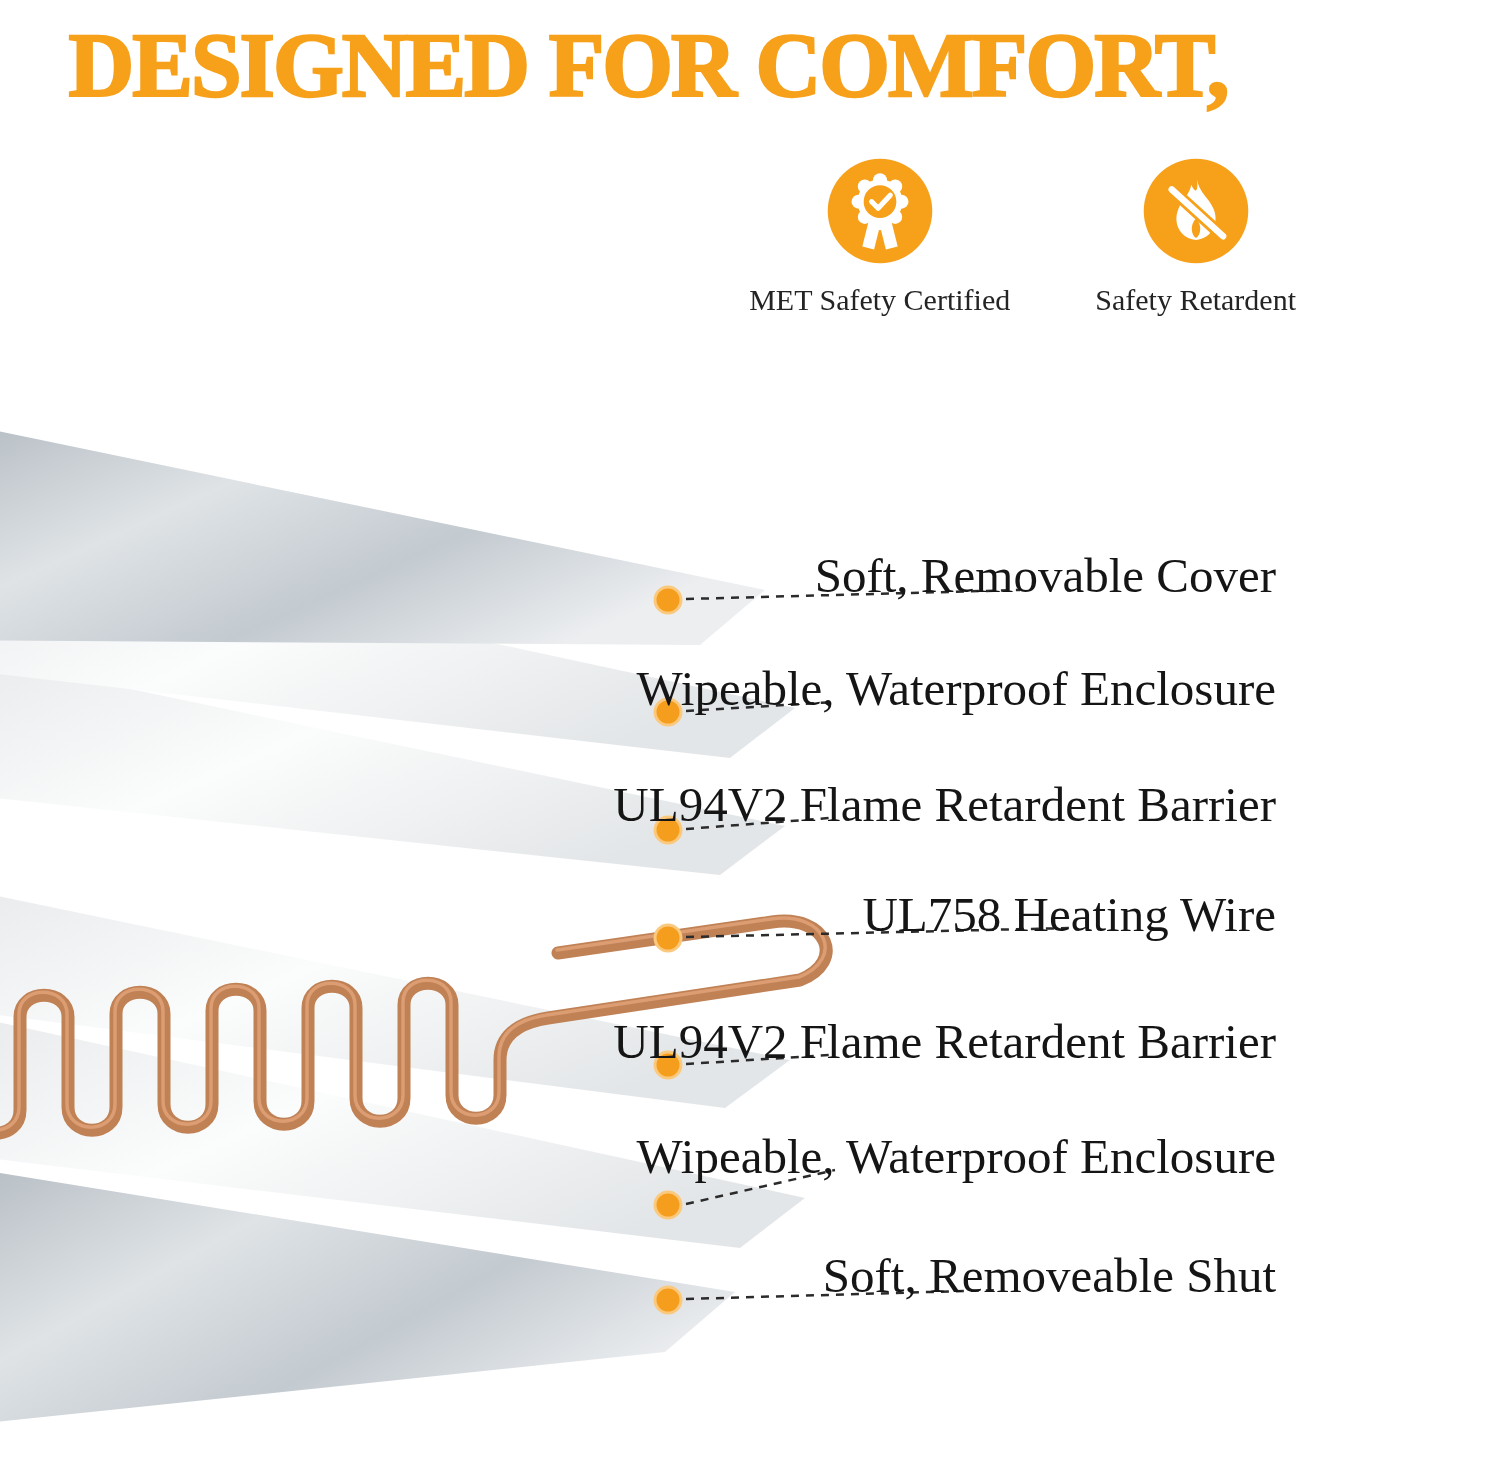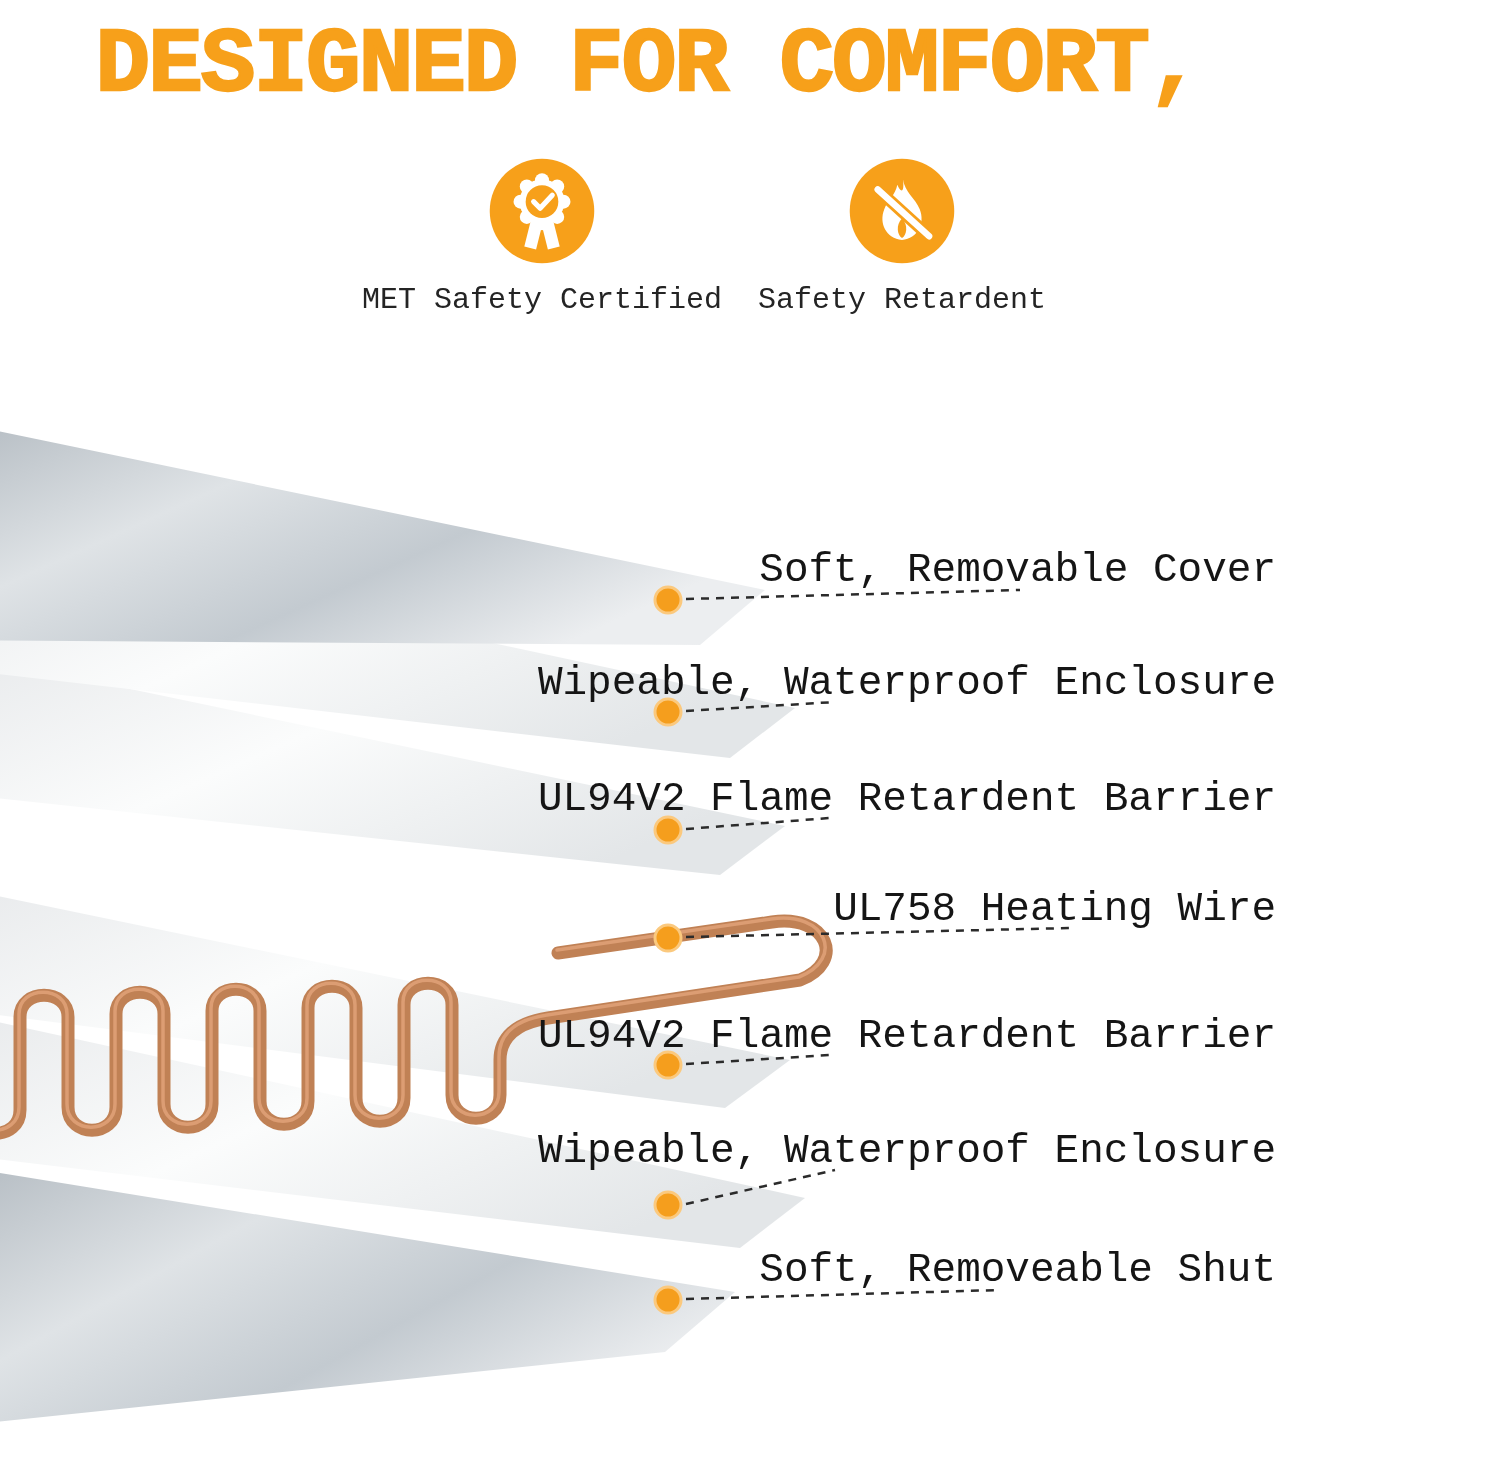--- a/index.html
+++ b/index.html
@@ -1,21 +1,21 @@
 <!DOCTYPE html>
 <html><head>
 <meta charset="utf-8">
 <style>
   html,body{margin:0;padding:0;background:#ffffff;}
   .page{
     position:relative;
     width:1296px;height:1483px;
     background:#ffffff;
     overflow:hidden;
-    font-family:Liberation Mono, monospace;
+    font-family:Liberation Serif, serif;
   }
   
   .headline{
     position:relative;z-index:2;
     padding-top:10px;
     text-align:center;
   }
   .headline h1{
     margin:0;
     color:#F7A01A;
@@ -23,23 +23,23 @@
     font-weight:900;
     line-height:1.22;
     letter-spacing:-2px;
     -webkit-text-stroke:2.4px #F7A01A;
     white-space:nowrap;
   }
   
   .badge-row{
     position:relative;z-index:2;
     display:flex;
-    justify-content:flex-start;
+    justify-content:flex-end;
     align-items:flex-start;
-    gap:36px;
+    gap:85px;
     margin-left:362px;
     margin-top:34px;
   }
   .badge{display:flex;flex-direction:column;align-items:center;}
   .badge-icon{width:112px;height:112px;}
   .badge-icon svg{width:112px;height:112px;display:block;}
   .badge-label{
     margin-top:16px;
     font-size:30px;
     color:#242424;
@@ -48,21 +48,21 @@
   
   .diagram{
     position:absolute;left:0;top:0;z-index:1;
     width:1500px;height:1483px;
   }
   
   .layer-label{
     position:absolute;
     right:20px;
     z-index:3;
-    font-size:41px;
+    font-size:49px;
     color:#151515;
     white-space:nowrap;
   }
 </style>
 </head>
 <body>
 
 <div class="page">
 
   <header class="headline">

